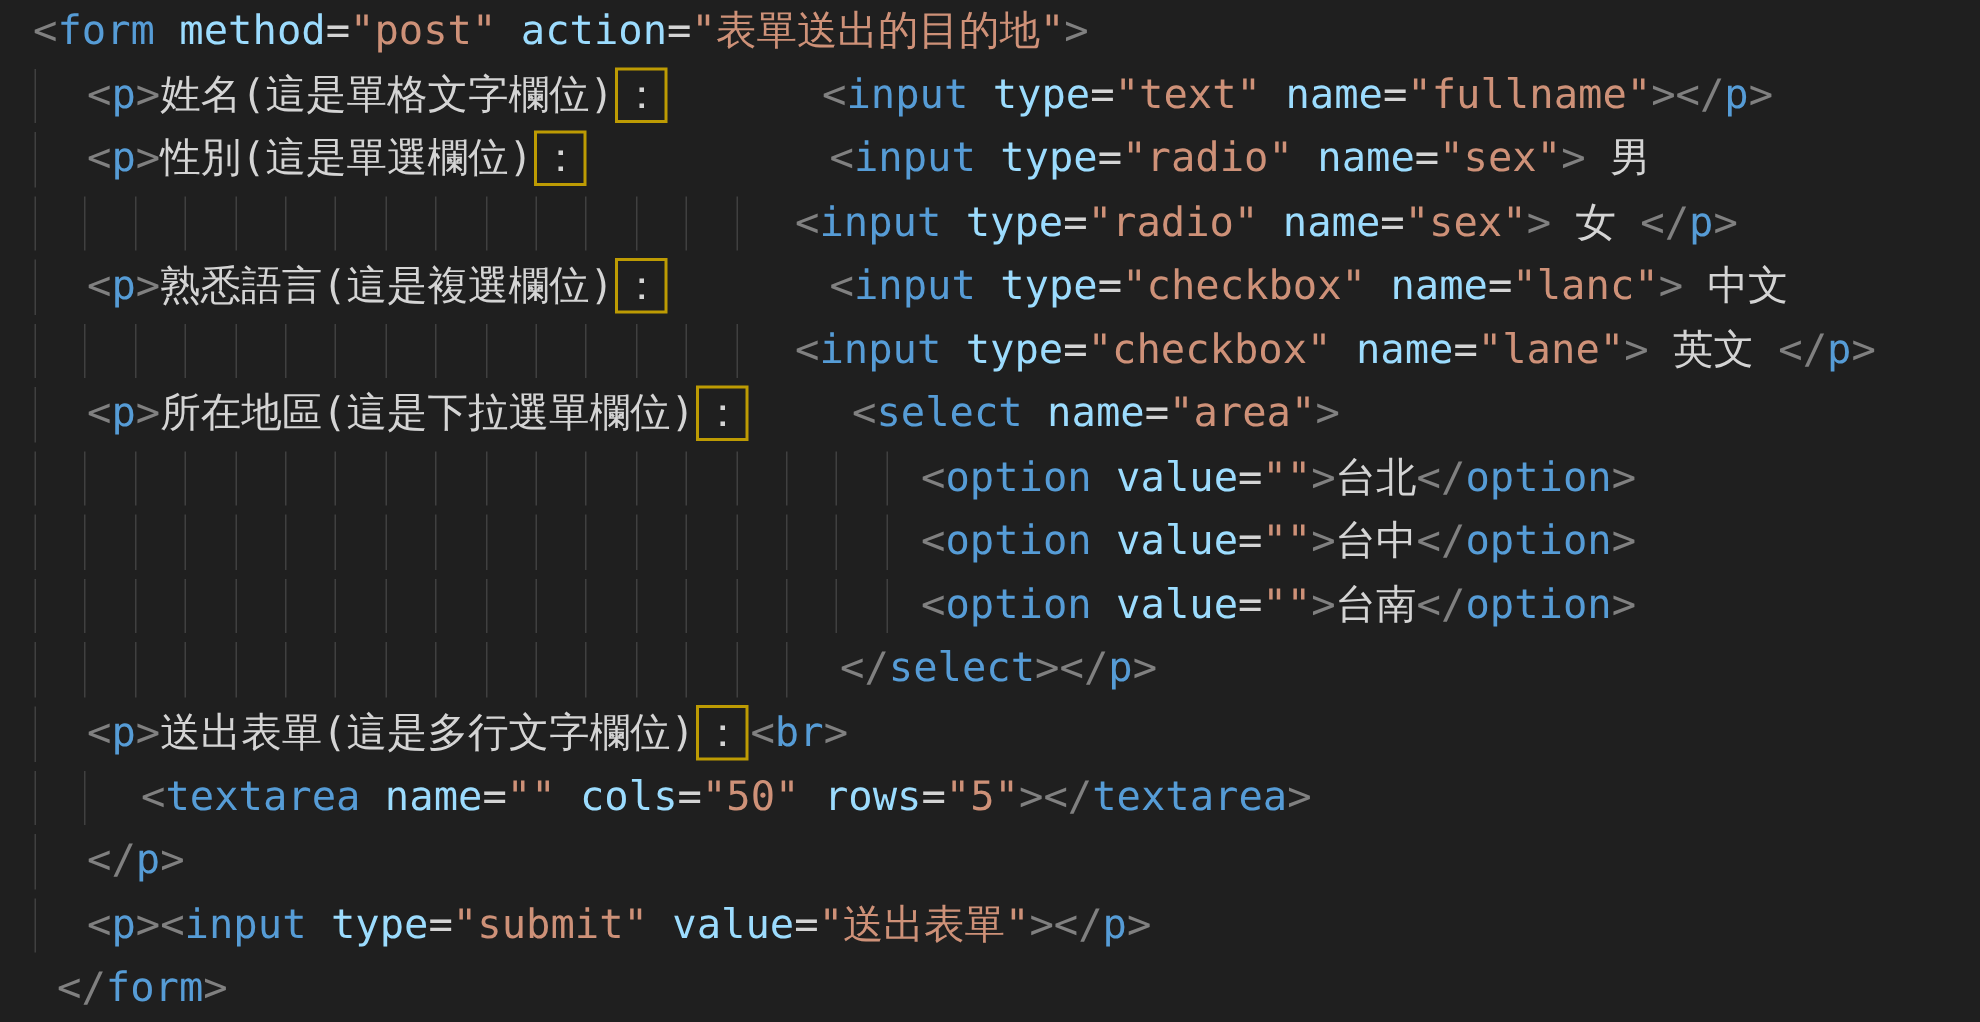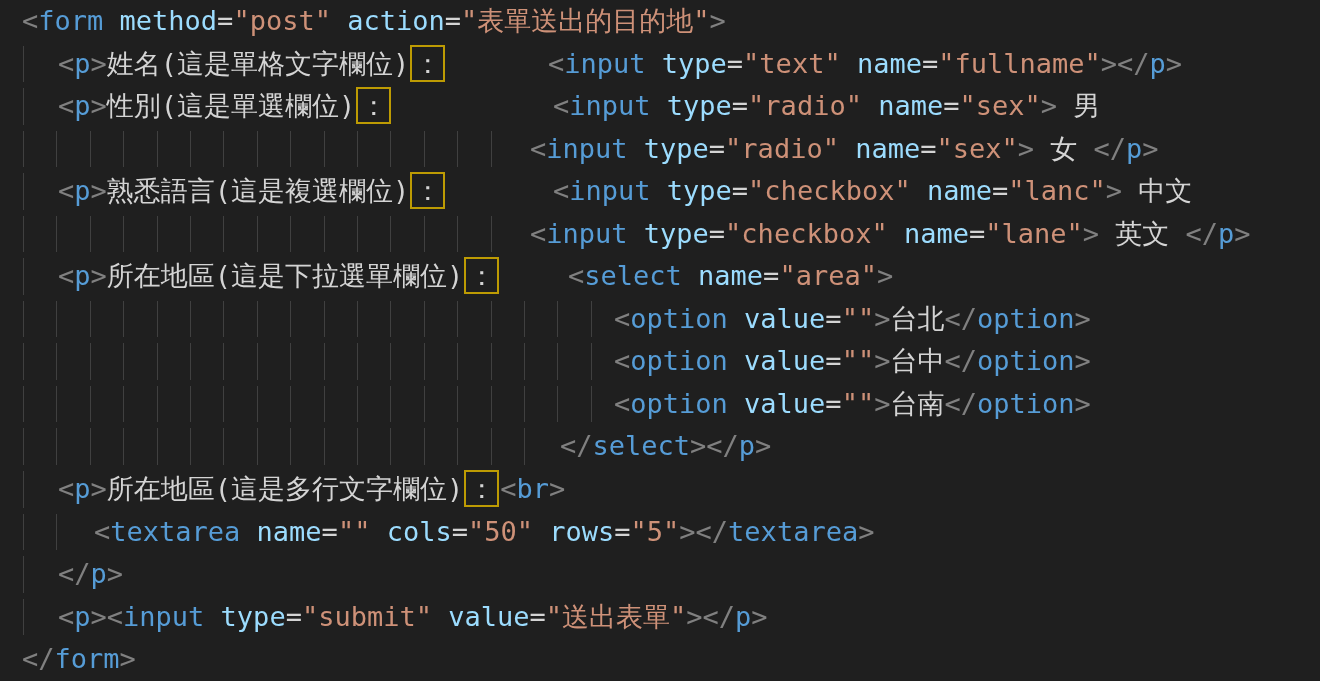--- a/index.html
+++ b/index.html
@@ -46,18 +46,18 @@
     <div class="line"><span class="guide" style="left: 23px;"></span><span class="seg" style="left: 58px;"><span class="tk-p">&lt;</span><span class="tk-t">p</span><span class="tk-p">&gt;</span><span class="tk-x">姓名(這是單格文字欄位)</span><span class="tk-h">：</span></span><span class="seg" style="left: 548px;"><span class="tk-p">&lt;</span><span class="tk-t">input</span><span class="tk-x"> </span><span class="tk-a">type</span><span class="tk-e">=</span><span class="tk-s">"text"</span><span class="tk-x"> </span><span class="tk-a">name</span><span class="tk-e">=</span><span class="tk-s">"fullname"</span><span class="tk-p">&gt;</span><span class="tk-p">&lt;/</span><span class="tk-t">p</span><span class="tk-p">&gt;</span></span></div>
     <div class="line"><span class="guide" style="left: 23px;"></span><span class="seg" style="left: 58px;"><span class="tk-p">&lt;</span><span class="tk-t">p</span><span class="tk-p">&gt;</span><span class="tk-x">性別(這是單選欄位)</span><span class="tk-h">：</span></span><span class="seg" style="left: 553px;"><span class="tk-p">&lt;</span><span class="tk-t">input</span><span class="tk-x"> </span><span class="tk-a">type</span><span class="tk-e">=</span><span class="tk-s">"radio"</span><span class="tk-x"> </span><span class="tk-a">name</span><span class="tk-e">=</span><span class="tk-s">"sex"</span><span class="tk-p">&gt;</span><span class="tk-x"> 男</span></span></div>
     <div class="line"><span class="guide" style="left: 23px;"></span><span class="guide" style="left: 56.4px;"></span><span class="guide" style="left: 89.8px;"></span><span class="guide" style="left: 123.2px;"></span><span class="guide" style="left: 156.6px;"></span><span class="guide" style="left: 190px;"></span><span class="guide" style="left: 223.4px;"></span><span class="guide" style="left: 256.8px;"></span><span class="guide" style="left: 290.2px;"></span><span class="guide" style="left: 323.6px;"></span><span class="guide" style="left: 357px;"></span><span class="guide" style="left: 390.4px;"></span><span class="guide" style="left: 423.8px;"></span><span class="guide" style="left: 457.2px;"></span><span class="guide" style="left: 490.6px;"></span><span class="seg" style="left: 530px;"><span class="tk-p">&lt;</span><span class="tk-t">input</span><span class="tk-x"> </span><span class="tk-a">type</span><span class="tk-e">=</span><span class="tk-s">"radio"</span><span class="tk-x"> </span><span class="tk-a">name</span><span class="tk-e">=</span><span class="tk-s">"sex"</span><span class="tk-p">&gt;</span><span class="tk-x"> 女 </span><span class="tk-p">&lt;/</span><span class="tk-t">p</span><span class="tk-p">&gt;</span></span></div>
     <div class="line"><span class="guide" style="left: 23px;"></span><span class="seg" style="left: 58px;"><span class="tk-p">&lt;</span><span class="tk-t">p</span><span class="tk-p">&gt;</span><span class="tk-x">熟悉語言(這是複選欄位)</span><span class="tk-h">：</span></span><span class="seg" style="left: 553px;"><span class="tk-p">&lt;</span><span class="tk-t">input</span><span class="tk-x"> </span><span class="tk-a">type</span><span class="tk-e">=</span><span class="tk-s">"checkbox"</span><span class="tk-x"> </span><span class="tk-a">name</span><span class="tk-e">=</span><span class="tk-s">"lanc"</span><span class="tk-p">&gt;</span><span class="tk-x"> 中文</span></span></div>
     <div class="line"><span class="guide" style="left: 23px;"></span><span class="guide" style="left: 56.4px;"></span><span class="guide" style="left: 89.8px;"></span><span class="guide" style="left: 123.2px;"></span><span class="guide" style="left: 156.6px;"></span><span class="guide" style="left: 190px;"></span><span class="guide" style="left: 223.4px;"></span><span class="guide" style="left: 256.8px;"></span><span class="guide" style="left: 290.2px;"></span><span class="guide" style="left: 323.6px;"></span><span class="guide" style="left: 357px;"></span><span class="guide" style="left: 390.4px;"></span><span class="guide" style="left: 423.8px;"></span><span class="guide" style="left: 457.2px;"></span><span class="guide" style="left: 490.6px;"></span><span class="seg" style="left: 530px;"><span class="tk-p">&lt;</span><span class="tk-t">input</span><span class="tk-x"> </span><span class="tk-a">type</span><span class="tk-e">=</span><span class="tk-s">"checkbox"</span><span class="tk-x"> </span><span class="tk-a">name</span><span class="tk-e">=</span><span class="tk-s">"lane"</span><span class="tk-p">&gt;</span><span class="tk-x"> 英文 </span><span class="tk-p">&lt;/</span><span class="tk-t">p</span><span class="tk-p">&gt;</span></span></div>
     <div class="line"><span class="guide" style="left: 23px;"></span><span class="seg" style="left: 58px;"><span class="tk-p">&lt;</span><span class="tk-t">p</span><span class="tk-p">&gt;</span><span class="tk-x">所在地區(這是下拉選單欄位)</span><span class="tk-h">：</span></span><span class="seg" style="left: 568px;"><span class="tk-p">&lt;</span><span class="tk-t">select</span><span class="tk-x"> </span><span class="tk-a">name</span><span class="tk-e">=</span><span class="tk-s">"area"</span><span class="tk-p">&gt;</span></span></div>
     <div class="line"><span class="guide" style="left: 23px;"></span><span class="guide" style="left: 56.4px;"></span><span class="guide" style="left: 89.8px;"></span><span class="guide" style="left: 123.2px;"></span><span class="guide" style="left: 156.6px;"></span><span class="guide" style="left: 190px;"></span><span class="guide" style="left: 223.4px;"></span><span class="guide" style="left: 256.8px;"></span><span class="guide" style="left: 290.2px;"></span><span class="guide" style="left: 323.6px;"></span><span class="guide" style="left: 357px;"></span><span class="guide" style="left: 390.4px;"></span><span class="guide" style="left: 423.8px;"></span><span class="guide" style="left: 457.2px;"></span><span class="guide" style="left: 490.6px;"></span><span class="guide" style="left: 524px;"></span><span class="guide" style="left: 557.4px;"></span><span class="guide" style="left: 590.8px;"></span><span class="seg" style="left: 614px;"><span class="tk-p">&lt;</span><span class="tk-t">option</span><span class="tk-x"> </span><span class="tk-a">value</span><span class="tk-e">=</span><span class="tk-s">""</span><span class="tk-p">&gt;</span><span class="tk-x">台北</span><span class="tk-p">&lt;/</span><span class="tk-t">option</span><span class="tk-p">&gt;</span></span></div>
     <div class="line"><span class="guide" style="left: 23px;"></span><span class="guide" style="left: 56.4px;"></span><span class="guide" style="left: 89.8px;"></span><span class="guide" style="left: 123.2px;"></span><span class="guide" style="left: 156.6px;"></span><span class="guide" style="left: 190px;"></span><span class="guide" style="left: 223.4px;"></span><span class="guide" style="left: 256.8px;"></span><span class="guide" style="left: 290.2px;"></span><span class="guide" style="left: 323.6px;"></span><span class="guide" style="left: 357px;"></span><span class="guide" style="left: 390.4px;"></span><span class="guide" style="left: 423.8px;"></span><span class="guide" style="left: 457.2px;"></span><span class="guide" style="left: 490.6px;"></span><span class="guide" style="left: 524px;"></span><span class="guide" style="left: 557.4px;"></span><span class="guide" style="left: 590.8px;"></span><span class="seg" style="left: 614px;"><span class="tk-p">&lt;</span><span class="tk-t">option</span><span class="tk-x"> </span><span class="tk-a">value</span><span class="tk-e">=</span><span class="tk-s">""</span><span class="tk-p">&gt;</span><span class="tk-x">台中</span><span class="tk-p">&lt;/</span><span class="tk-t">option</span><span class="tk-p">&gt;</span></span></div>
     <div class="line"><span class="guide" style="left: 23px;"></span><span class="guide" style="left: 56.4px;"></span><span class="guide" style="left: 89.8px;"></span><span class="guide" style="left: 123.2px;"></span><span class="guide" style="left: 156.6px;"></span><span class="guide" style="left: 190px;"></span><span class="guide" style="left: 223.4px;"></span><span class="guide" style="left: 256.8px;"></span><span class="guide" style="left: 290.2px;"></span><span class="guide" style="left: 323.6px;"></span><span class="guide" style="left: 357px;"></span><span class="guide" style="left: 390.4px;"></span><span class="guide" style="left: 423.8px;"></span><span class="guide" style="left: 457.2px;"></span><span class="guide" style="left: 490.6px;"></span><span class="guide" style="left: 524px;"></span><span class="guide" style="left: 557.4px;"></span><span class="guide" style="left: 590.8px;"></span><span class="seg" style="left: 614px;"><span class="tk-p">&lt;</span><span class="tk-t">option</span><span class="tk-x"> </span><span class="tk-a">value</span><span class="tk-e">=</span><span class="tk-s">""</span><span class="tk-p">&gt;</span><span class="tk-x">台南</span><span class="tk-p">&lt;/</span><span class="tk-t">option</span><span class="tk-p">&gt;</span></span></div>
     <div class="line"><span class="guide" style="left: 23px;"></span><span class="guide" style="left: 56.4px;"></span><span class="guide" style="left: 89.8px;"></span><span class="guide" style="left: 123.2px;"></span><span class="guide" style="left: 156.6px;"></span><span class="guide" style="left: 190px;"></span><span class="guide" style="left: 223.4px;"></span><span class="guide" style="left: 256.8px;"></span><span class="guide" style="left: 290.2px;"></span><span class="guide" style="left: 323.6px;"></span><span class="guide" style="left: 357px;"></span><span class="guide" style="left: 390.4px;"></span><span class="guide" style="left: 423.8px;"></span><span class="guide" style="left: 457.2px;"></span><span class="guide" style="left: 490.6px;"></span><span class="guide" style="left: 524px;"></span><span class="seg" style="left: 560px;"><span class="tk-p">&lt;/</span><span class="tk-t">select</span><span class="tk-p">&gt;</span><span class="tk-p">&lt;/</span><span class="tk-t">p</span><span class="tk-p">&gt;</span></span></div>
-    <div class="line"><span class="guide" style="left: 23px;"></span><span class="seg" style="left: 58px;"><span class="tk-p">&lt;</span><span class="tk-t">p</span><span class="tk-p">&gt;</span><span class="tk-x">所在地區(這是多行文字欄位)</span><span class="tk-h">：</span><span class="tk-p">&lt;</span><span class="tk-t">br</span><span class="tk-p">&gt;</span></span></div>
+    <div class="line"><span class="guide" style="left: 23px;"></span><span class="seg" style="left: 58px;"><span class="tk-p">&lt;</span><span class="tk-t">p</span><span class="tk-p">&gt;</span><span class="tk-x">送出表單(這是多行文字欄位)</span><span class="tk-h">：</span><span class="tk-p">&lt;</span><span class="tk-t">br</span><span class="tk-p">&gt;</span></span></div>
     <div class="line"><span class="guide" style="left: 23px;"></span><span class="guide" style="left: 56.4px;"></span><span class="seg" style="left: 94px;"><span class="tk-p">&lt;</span><span class="tk-t">textarea</span><span class="tk-x"> </span><span class="tk-a">name</span><span class="tk-e">=</span><span class="tk-s">""</span><span class="tk-x"> </span><span class="tk-a">cols</span><span class="tk-e">=</span><span class="tk-s">"50"</span><span class="tk-x"> </span><span class="tk-a">rows</span><span class="tk-e">=</span><span class="tk-s">"5"</span><span class="tk-p">&gt;</span><span class="tk-p">&lt;/</span><span class="tk-t">textarea</span><span class="tk-p">&gt;</span></span></div>
     <div class="line"><span class="guide" style="left: 23px;"></span><span class="seg" style="left: 58px;"><span class="tk-p">&lt;/</span><span class="tk-t">p</span><span class="tk-p">&gt;</span></span></div>
     <div class="line"><span class="guide" style="left: 23px;"></span><span class="seg" style="left: 58px;"><span class="tk-p">&lt;</span><span class="tk-t">p</span><span class="tk-p">&gt;</span><span class="tk-p">&lt;</span><span class="tk-t">input</span><span class="tk-x"> </span><span class="tk-a">type</span><span class="tk-e">=</span><span class="tk-s">"submit"</span><span class="tk-x"> </span><span class="tk-a">value</span><span class="tk-e">=</span><span class="tk-s">"送出表單"</span><span class="tk-p">&gt;</span><span class="tk-p">&lt;/</span><span class="tk-t">p</span><span class="tk-p">&gt;</span></span></div>
-    <div class="line"><span class="seg" style="left: 22px;"><span class="tk-p">&lt;/</span><span class="tk-t">form</span><span class="tk-p">&gt;</span></span></div>
+    <div class="line"><span class="seg" style="left: 38px;"><span class="tk-p">&lt;/</span><span class="tk-t">form</span><span class="tk-p">&gt;</span></span></div>
   </div>
 
 </body></html>

